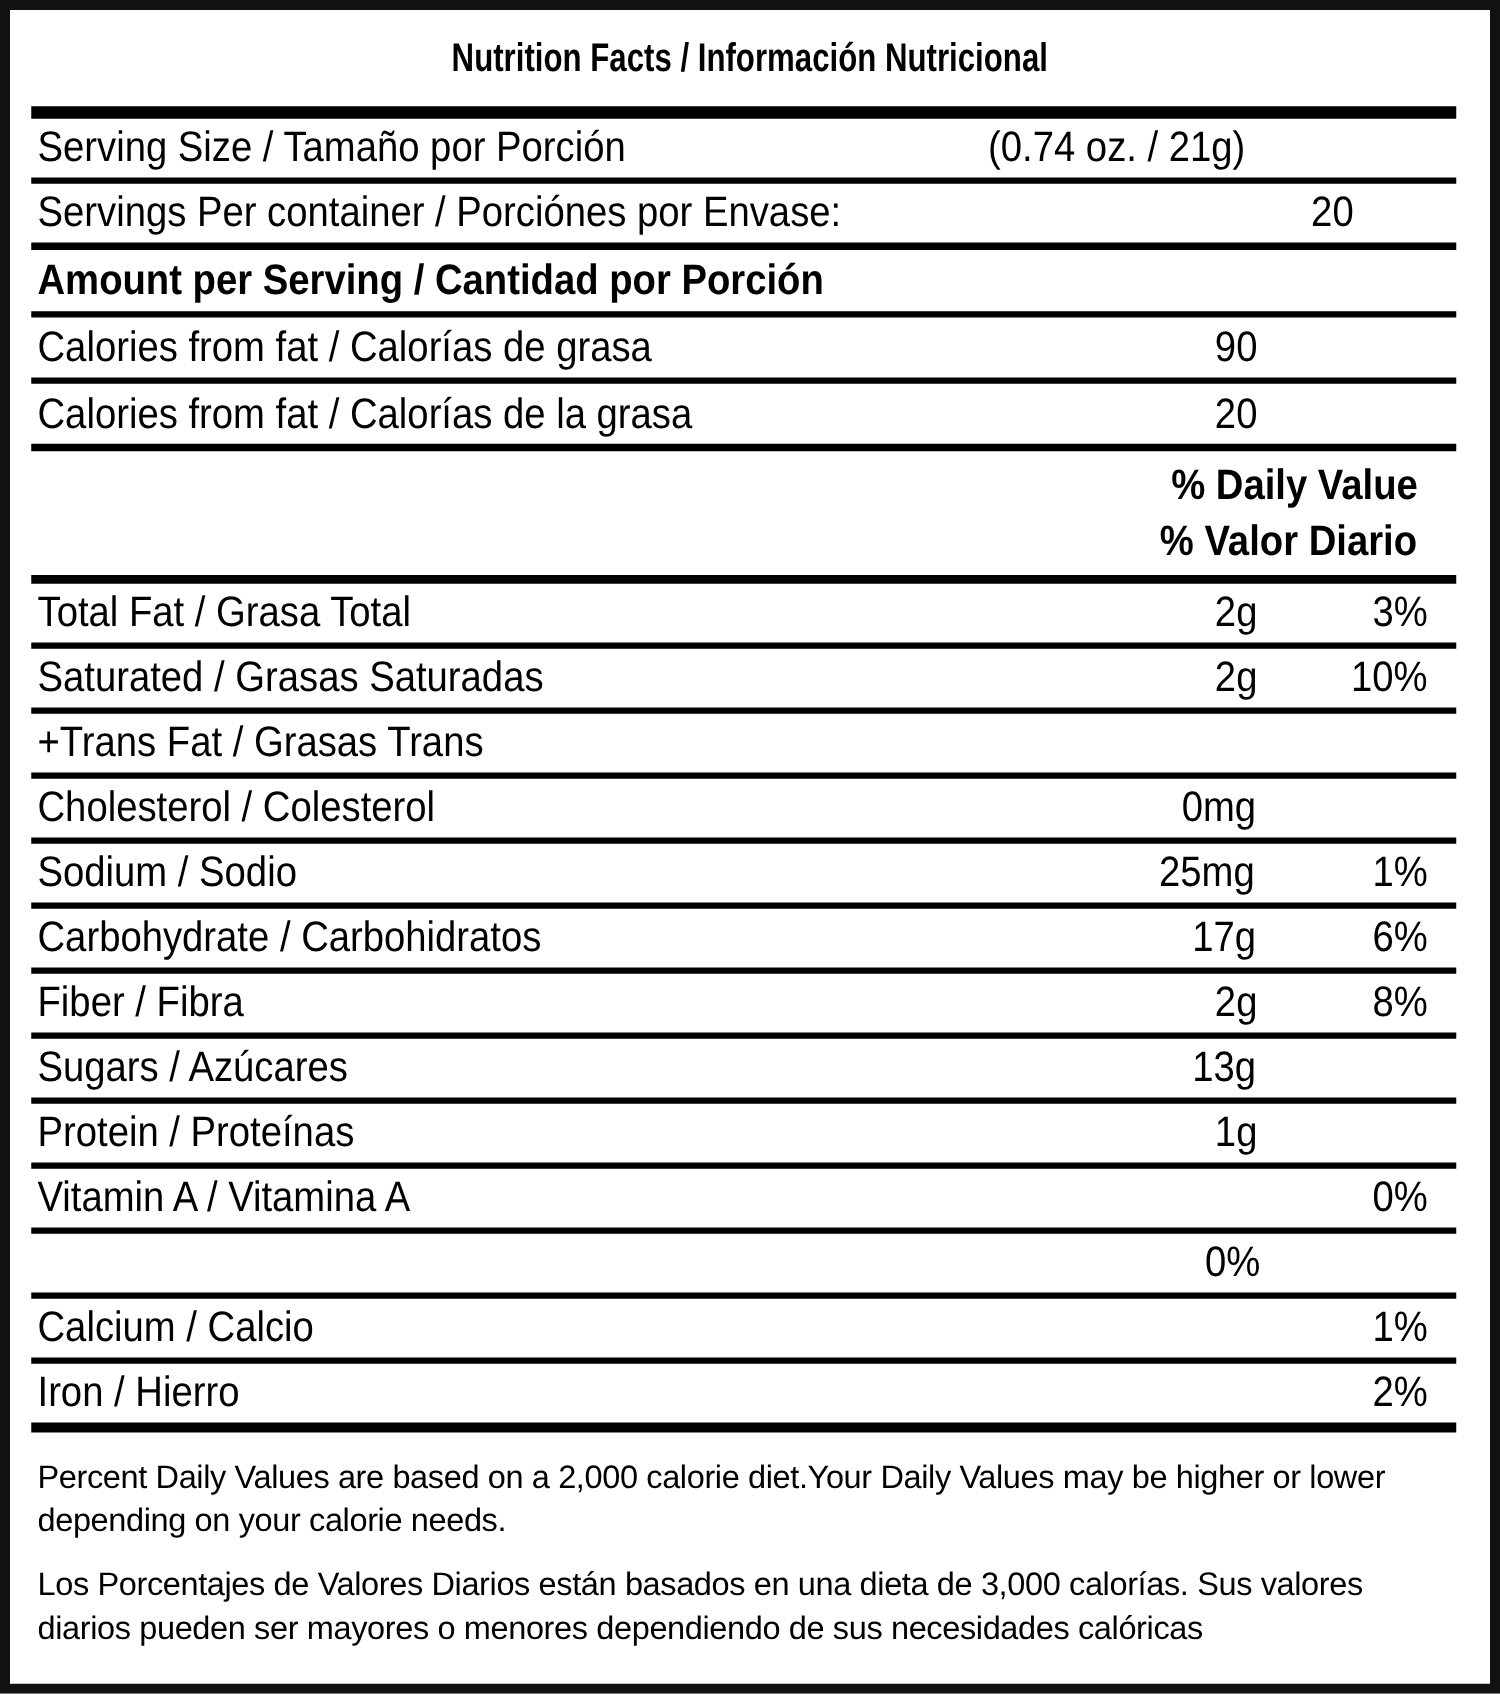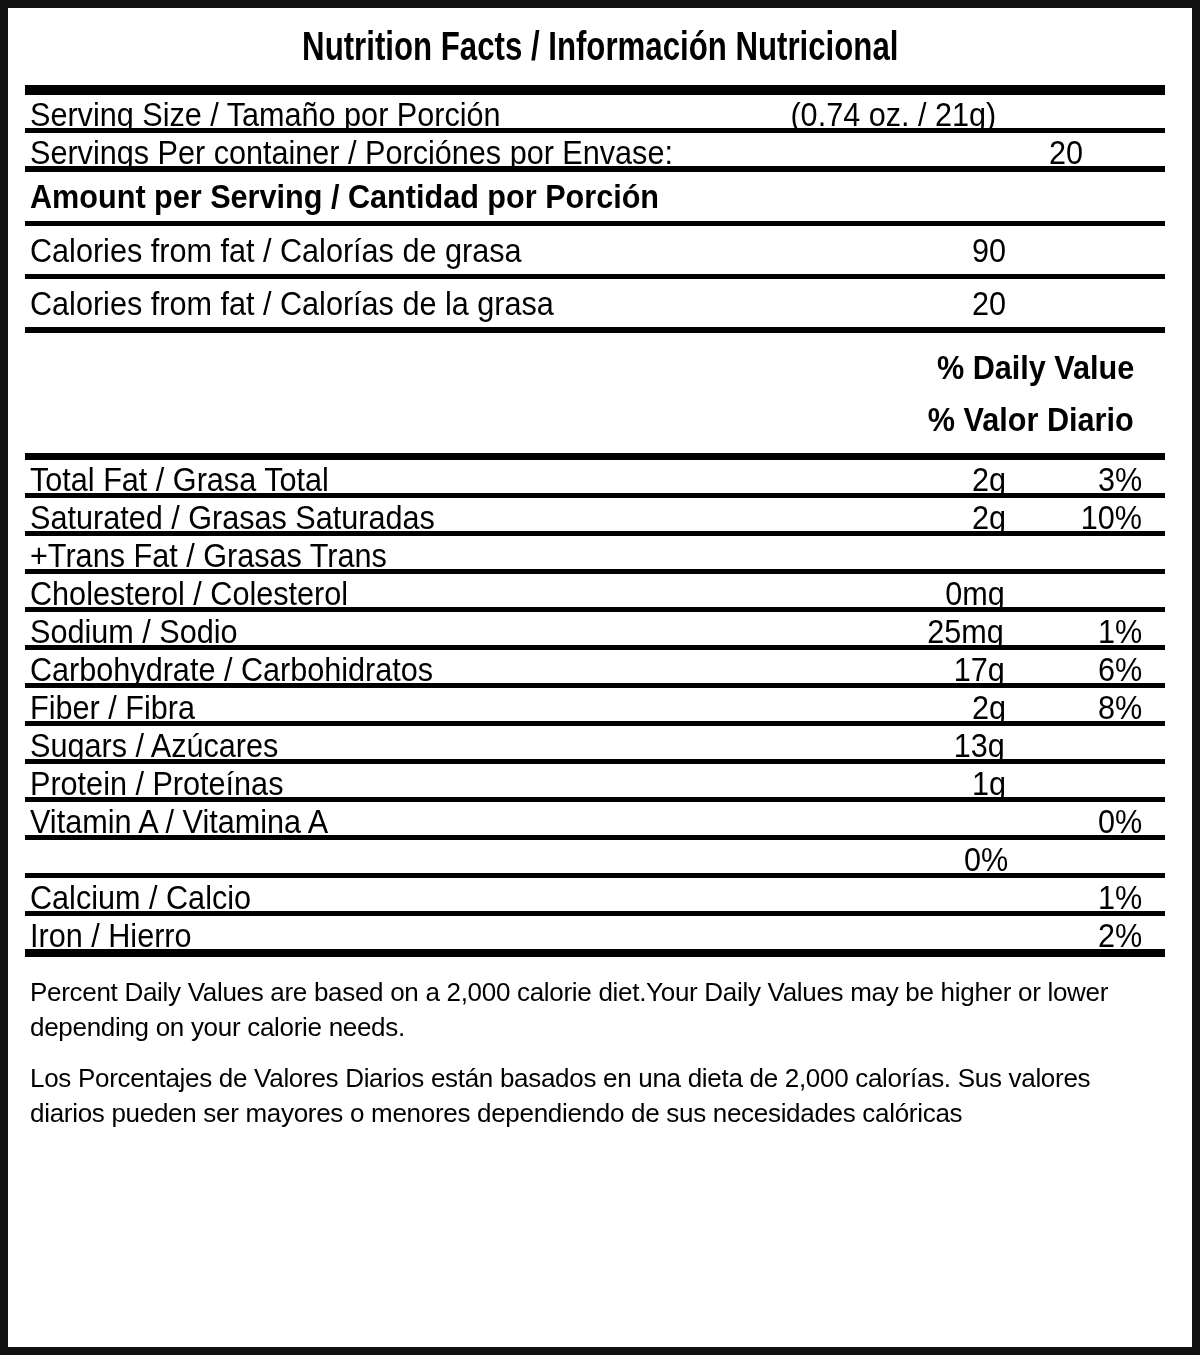--- a/index.html
+++ b/index.html
@@ -9,41 +9,41 @@
     border:8px solid #111;overflow:hidden;position:relative;
   }
   
   .c{display:inline-block;transform:scaleX(0.9);transform-origin:0 50%;white-space:nowrap;}
   .val .c{transform-origin:50% 50%;}
   .pct .c,.dv-line .c{transform-origin:100% 50%;}
   .title .c{transform:scaleX(0.78);transform-origin:50% 50%;}
 
   .title{
     height:77px;display:flex;align-items:center;justify-content:center;
-    font-weight:bold;font-size:40px;letter-spacing:0;
+    font-weight:bold;font-size:32px;letter-spacing:0;
   }
   .bar{height:10px;background:#000;margin:0 27px 0 17px;}
   .rule{height:5px;background:#000;margin:0 27px 0 17px;}
   .rule.t6{height:6px;}
   .rule.t7{height:7px;}
   .rule.t8{height:8px;}
 
   .row{
     display:grid;grid-template-columns:1fr 340px 134px;
-    align-items:center;height:33px;padding:0 50px 0 22px;font-size:34px;
+    align-items:center;height:47px;padding:0 50px 0 22px;font-size:34px;
   }
   .row.h50{height:48px;}
   .row.h49{height:49px;}
   .lbl{text-align:left;overflow:visible;}
   .val{text-align:right;}
   .pct{text-align:right;}
   .bold{font-weight:bold;text-decoration:underline;}
 
   .dv-block{
-    height:120px;display:flex;flex-direction:column;justify-content:space-evenly;
+    height:99px;display:flex;flex-direction:column;justify-content:space-evenly;
     align-items:flex-end;padding-right:58px;font-weight:bold;font-size:34px;
   }
   .dv-line{line-height:1;}
 
   .footnotes{padding:18px 26px 0 22px;font-size:26px;line-height:35px;letter-spacing:-0.3px;}
   .fn{margin:0 0 16px 0;}
 </style>
 </head>
 <body>
 
@@ -181,16 +181,16 @@
   <div class="row">
     <span class="lbl"><span class="c">Iron / Hierro</span></span>
     <span class="val"><span class="c"></span></span>
     <span class="pct"><span class="c">2%</span></span>
   </div>
   <div class="rule t8"></div>
 </div>
 
   <div class="footnotes">
     <p class="fn">Percent Daily Values are based on a 2,000 calorie diet.Your Daily Values may be higher or lower depending on your calorie needs.</p>
-    <p class="fn">Los Porcentajes de Valores Diarios están basados en una dieta de 2,000 calorías. Sus valores diarios pueden ser mayores o menores dependiendo de sus necesidades calóricas</p>
+    <p class="fn">Los Porcentajes de Valores Diarios están basados en una dieta de 3,000 calorías. Sus valores diarios pueden ser mayores o menores dependiendo de sus necesidades calóricas</p>
   </div>
 
 </div>
 
 </body></html>

